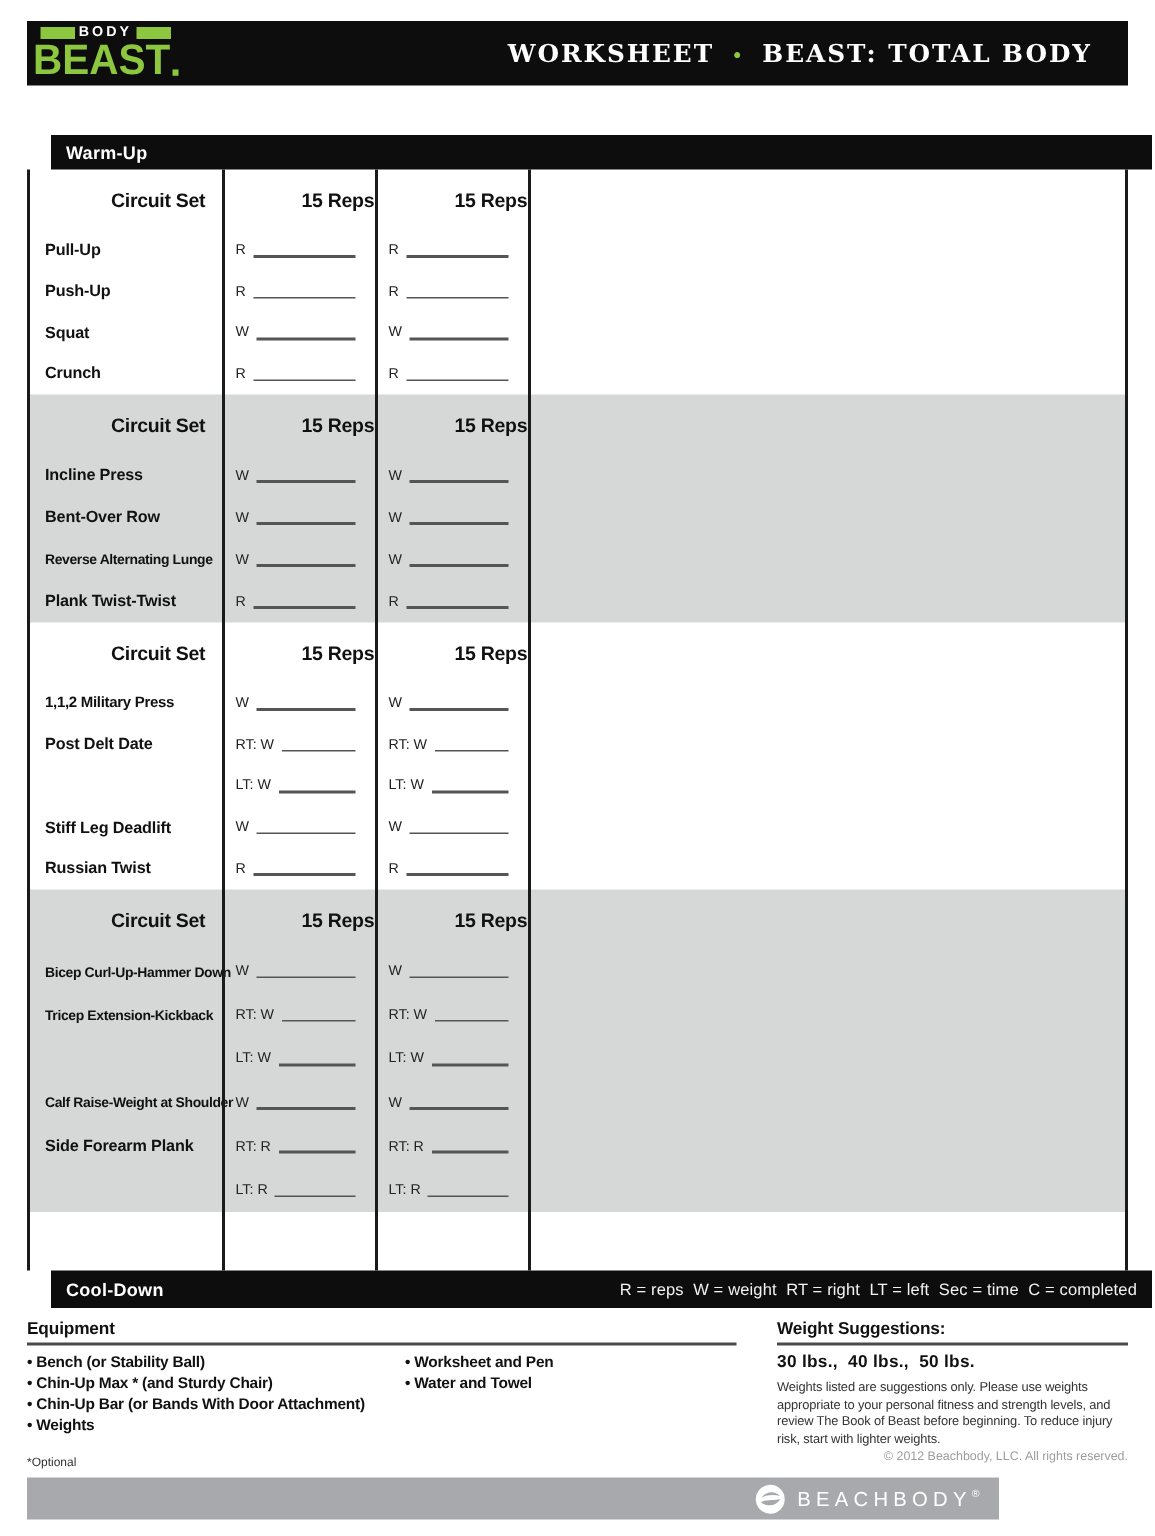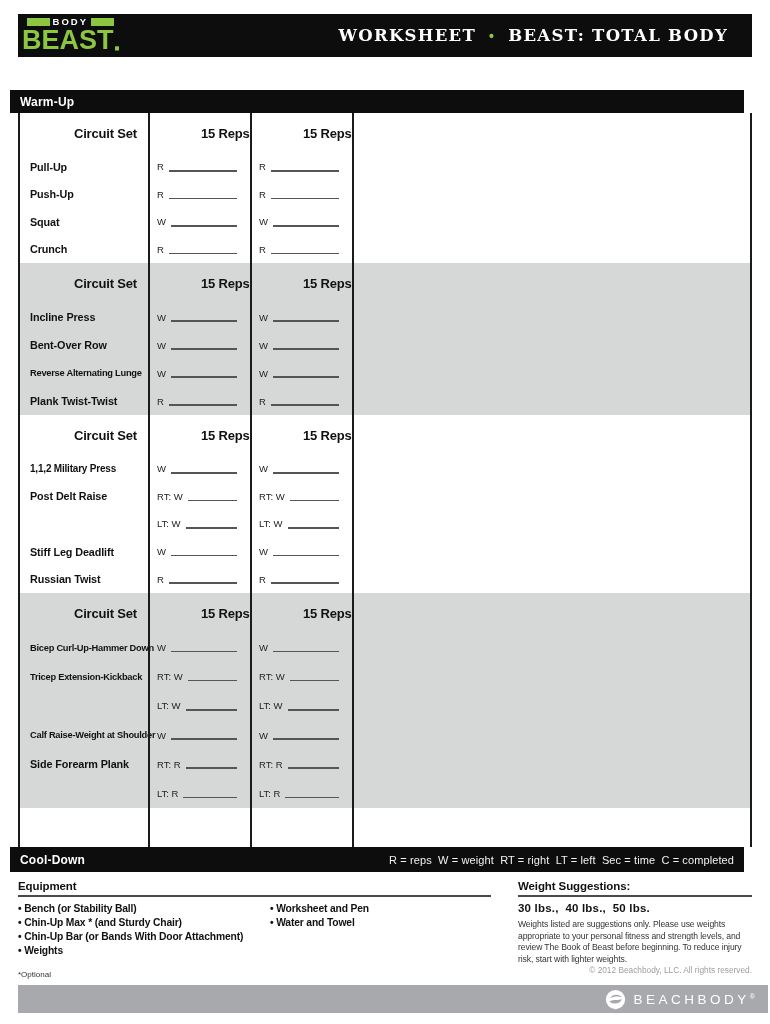--- a/index.html
+++ b/index.html
@@ -24,21 +24,21 @@
 
   
   .date-row { position:absolute; left:18px; top:57px; width:734px; height:33px;
               background:#1a1a1a; border-left:2px solid #1a1a1a; border-right:2px solid #1a1a1a;
               display:grid; grid-template-columns:128px 102px 102px repeat(4, 1fr); }
   .date-cell { background:#D6D8D7; border-left:2px solid #1a1a1a; }
   .date-cell:first-child { border-left:none; display:flex; align-items:center; padding-left:10px;
               font-weight:bold; font-size:12.5px; letter-spacing:-0.1px; }
 
   
-  .black-bar { position:absolute; left:10px; width:734px; background:#0d0d0d; color:#fff;
+  .black-bar { position:absolute; left:34px; width:734px; background:#0d0d0d; color:#fff;
                display:flex; align-items:center; padding:0 10px; }
   .warmup-bar { top:90px; height:23px; font-weight:bold; font-size:12px; letter-spacing:0.2px; }
   .cooldown-bar { top:847px; height:25px; font-weight:bold; font-size:12px; letter-spacing:0.2px; }
   .legend { margin-left:auto; font-weight:normal; font-size:11px; color:#f2f2f2;
             white-space:pre; letter-spacing:0.1px; }
 
   
   .table-wrap { position:absolute; left:18px; top:113px; width:734px; height:734px;
                 border-left:2px solid #1a1a1a; border-right:2px solid #1a1a1a;
                 display:flex; flex-direction:column; }
@@ -75,21 +75,21 @@
   ul.blist { list-style:none; }
   ul.blist li { font-weight:bold; font-size:10.3px; letter-spacing:-0.15px; line-height:14px; }
   ul.blist li::before { content:"• "; }
   .footnote { margin-top:12px; font-size:8px; color:#333; }
   .weights-line { font-weight:bold; font-size:11.5px; letter-spacing:0.2px;
                   white-space:pre; margin:4px 0 5px; }
   .ws-note { font-size:8.6px; line-height:11.5px; color:#333; letter-spacing:-0.1px; }
   .copyright { text-align:right; font-size:8.3px; color:#9c9e9e; }
 
   
-  .footer-bar { position:absolute; left:18px; top:985px; width:750px; height:28px;
+  .footer-bar { position:absolute; left:18px; top:985px; width:648px; height:28px;
                 background:#A7A9AC; display:flex; align-items:center; justify-content:flex-end;
                 padding-right:13px; gap:8px; }
   .bb-icon { width:21px; height:21px; }
   .bb-word { color:#fff; font-size:13.5px; letter-spacing:3.5px; display:flex; align-items:flex-start; }
   .bb-reg { font-size:7px; margin-top:1px; letter-spacing:0; }
 </style>
 </head>
 <body>
 
 <div class="page">
@@ -252,21 +252,21 @@
               <span class="prefix">W</span>
               <span class="uline"></span>
             </div>
             <div class="c-field">
               <span class="prefix">W</span>
               <span class="uline"></span>
             </div>
             <div></div>
           </div>
           <div class="trow">
-            <div class="c-label">Post Delt Raise</div>
+            <div class="c-label">Post Delt Date</div>
             <div class="c-field">
               <span class="prefix">RT: W</span>
               <span class="uline"></span>
             </div>
             <div class="c-field">
               <span class="prefix">RT: W</span>
               <span class="uline"></span>
             </div>
             <div></div>
           </div>

